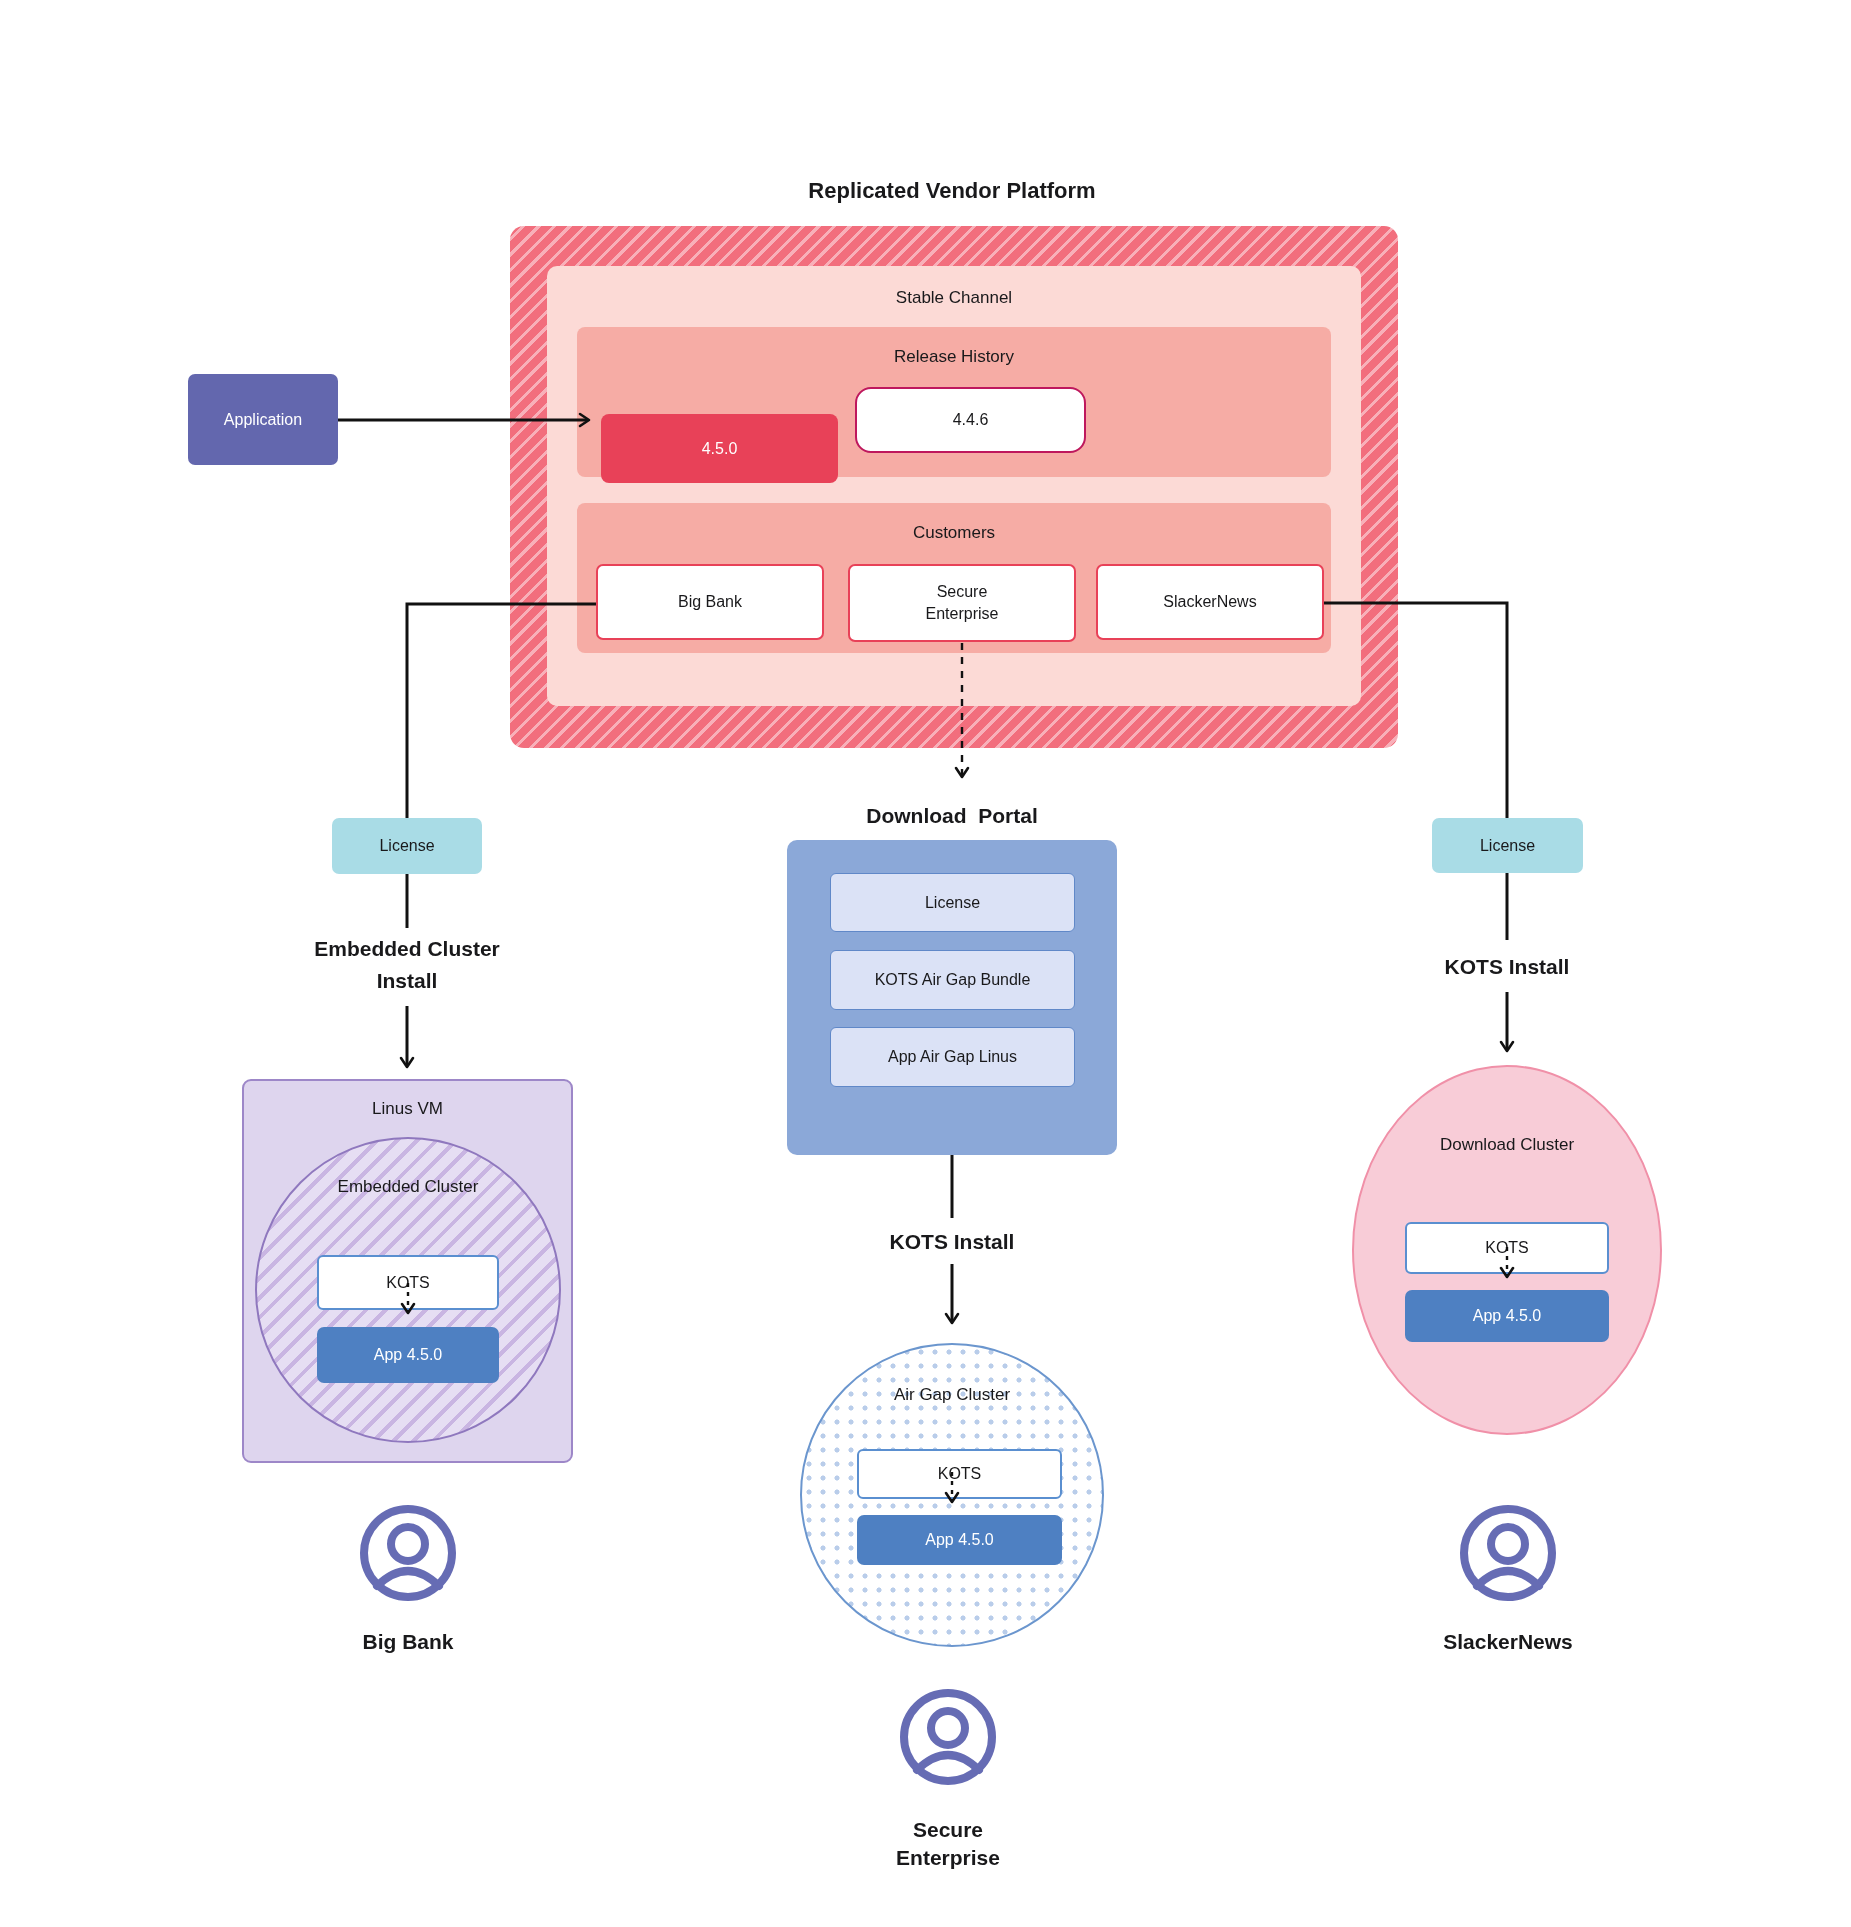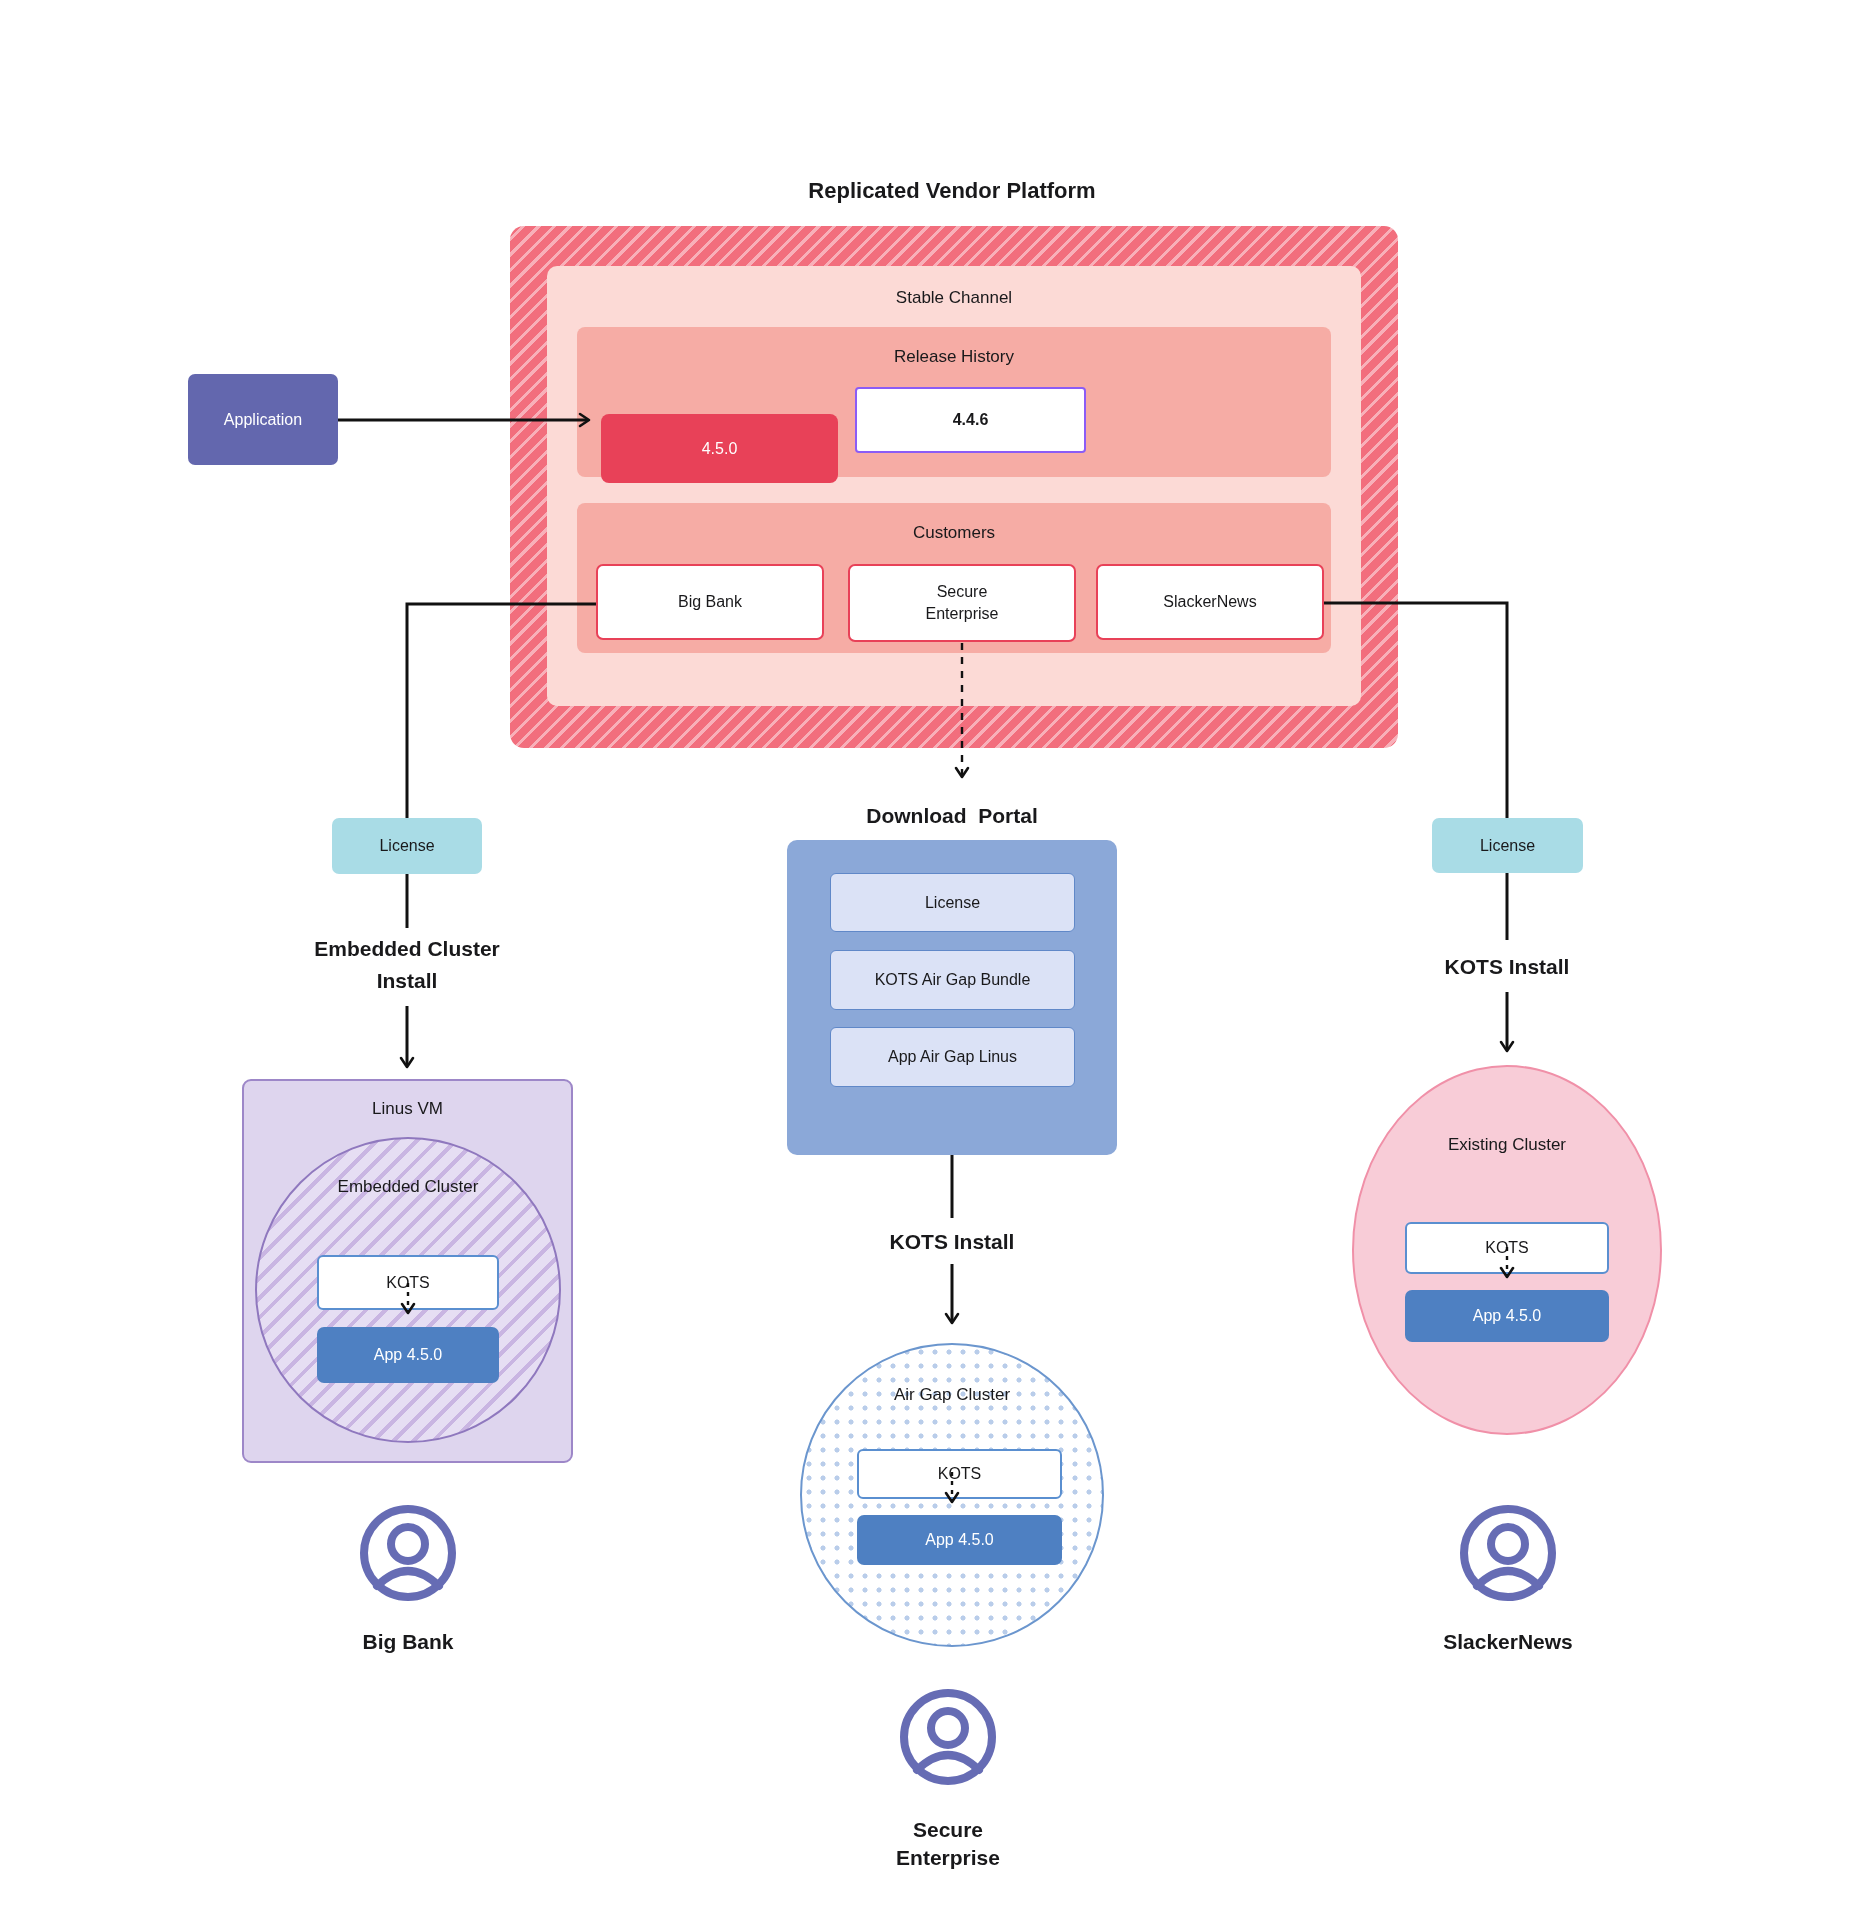--- a/index.html
+++ b/index.html
@@ -36,23 +36,23 @@
   .salmon-box{left:30px;width:754px;height:150px;border-radius:8px;background:#f6aca5;}
   .release-box{top:61px;}
   .customers-box{top:237px;}
   .salmon-label{top:20px;left:0;}
 
   .release-current{
     left:24px;top:59px;width:237px;height:69px;border-radius:8px;
     background:#e84158;color:#ffffff;font-size:16px;font-weight:500;margin-top:28px;
   }
   .release-prev{
-    left:278px;top:60px;width:231px;height:66px;border-radius:4px;
-    background:#ffffff;border:2px solid #8b5cf6;box-sizing:border-box;
-    font-size:16px;font-weight:700;
+    left:278px;top:60px;width:231px;height:66px;border-radius:16px;
+    background:#ffffff;border:2px solid #be185d;box-sizing:border-box;
+    font-size:16px;font-weight:400;
   }
   .customer-box{
     top:61px;width:228px;height:76px;border-radius:7px;
     background:#ffffff;border:2px solid #e84158;box-sizing:border-box;
     font-size:16px;font-weight:500;line-height:1.35;
   }
   .cust-0{left:19px;}
   .cust-1{left:271px;height:78px;}
   .cust-2{left:519px;}
 
@@ -191,21 +191,21 @@
   <div class="abs flow-label kots-install-mid">KOTS Install</div>
   <div class="abs airgap-circle">
     <div class="abs section-label airgap-label">Air Gap Cluster</div>
   </div>
   <div class="abs center-text kots-box kots-mid">KOTS</div>
   <div class="abs center-text app-box app-mid">App 4.5.0</div>
 
   <div class="abs center-text license-box license-right">License</div>
   <div class="abs flow-label kots-install-right">KOTS Install</div>
   <div class="abs existing-ellipse">
-    <div class="abs section-label existing-label">Existing Cluster</div>
+    <div class="abs section-label existing-label">Download Cluster</div>
   </div>
   <div class="abs center-text kots-box kots-right">KOTS</div>
   <div class="abs center-text app-box app-right">App 4.5.0</div>
 
   <svg class="abs person person-bigbank" viewBox="0 0 104 104">
     <circle cx="52" cy="52" r="44" fill="none" stroke="#666cb4" stroke-width="8"></circle>
     <circle cx="52" cy="43" r="17" fill="none" stroke="#666cb4" stroke-width="8"></circle>
     <path d="M21,85 Q52,55 83,85" fill="none" stroke="#666cb4" stroke-width="8" stroke-linecap="round"></path>
   </svg>
   <svg class="abs person person-secure" viewBox="0 0 104 104">

